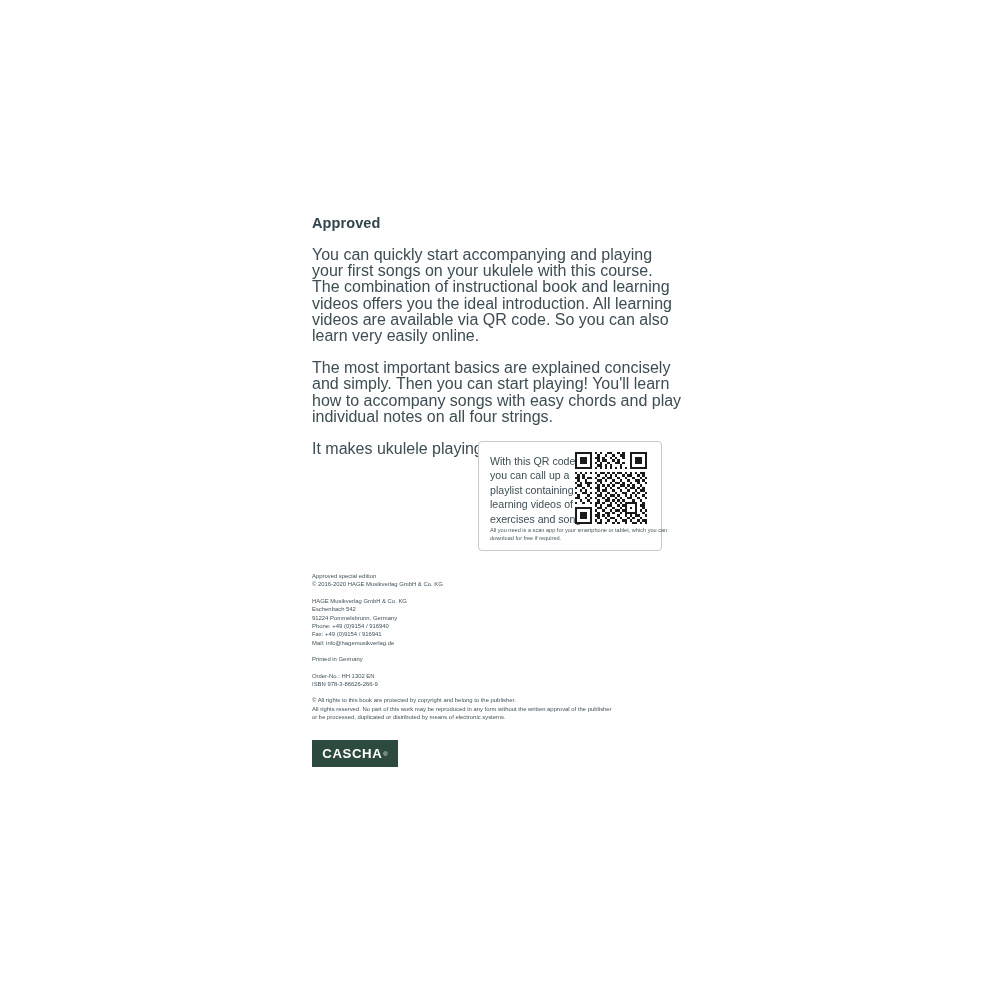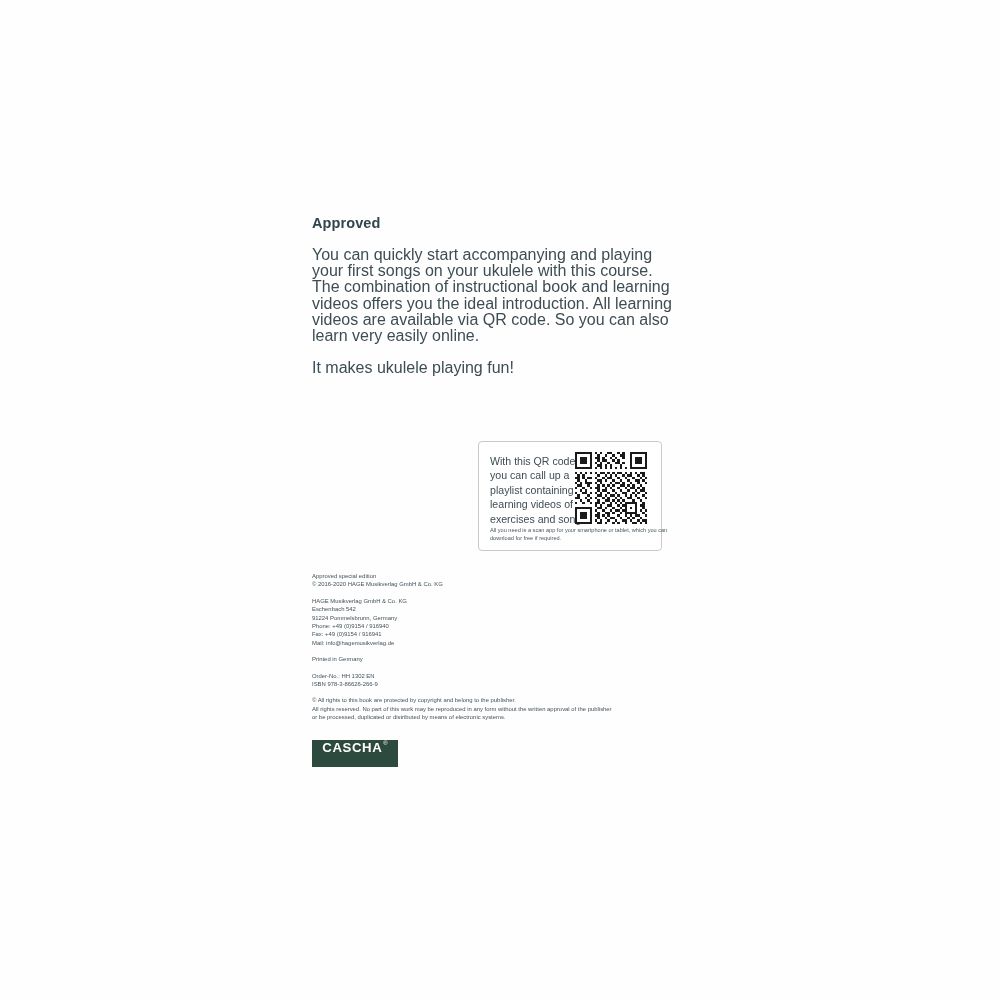--- a/index.html
+++ b/index.html
@@ -98,21 +98,21 @@
 
   
   .logo {
     position: absolute;
     left: 312px;
     top: 740px;
     width: 86px;
     height: 27px;
     background: #2d4a3e;
     display: flex;
-    align-items: flex-start;
+    align-items: center;
     justify-content: center;
   }
   .logo .logo-text {
     color: #ffffff;
     font-size: 13.2px;
     font-weight: bold;
     letter-spacing: 0.6px;
     font-family: "Liberation Sans", sans-serif;
   }
   .logo .logo-r {
@@ -123,20 +123,21 @@
   }
 </style>
 </head>
 <body>
 
 <div class="page">
 
   <div class="content">
     <h1 class="foreword">Approved</h1>
     <p class="body-par">You can quickly start accompanying and playing your first songs on your ukulele with this course. The combination of instructional book and learning videos offers you the ideal introduction. All learning videos are available via QR code. So you can also learn very easily online.</p>
+    <p class="body-par">The most important basics are explained concisely and simply. Then you can start playing! You'll learn how to accompany songs with easy chords and play individual notes on all four strings.</p>
     <p class="body-par">It makes ukulele playing fun!</p>
   </div>
 
   <div class="qr-box">
     <div class="qr-text">With this QR code you can call up a playlist containing all learning videos of the exercises and songs:</div>
     <div class="qr-code">
       <svg viewBox="0 0 29 29" width="72" height="72" shape-rendering="crispEdges" aria-hidden="true">
         <rect x="0" y="0" width="29" height="29" fill="#ffffff"></rect>
         <g fill="#1a1a1a">
 

